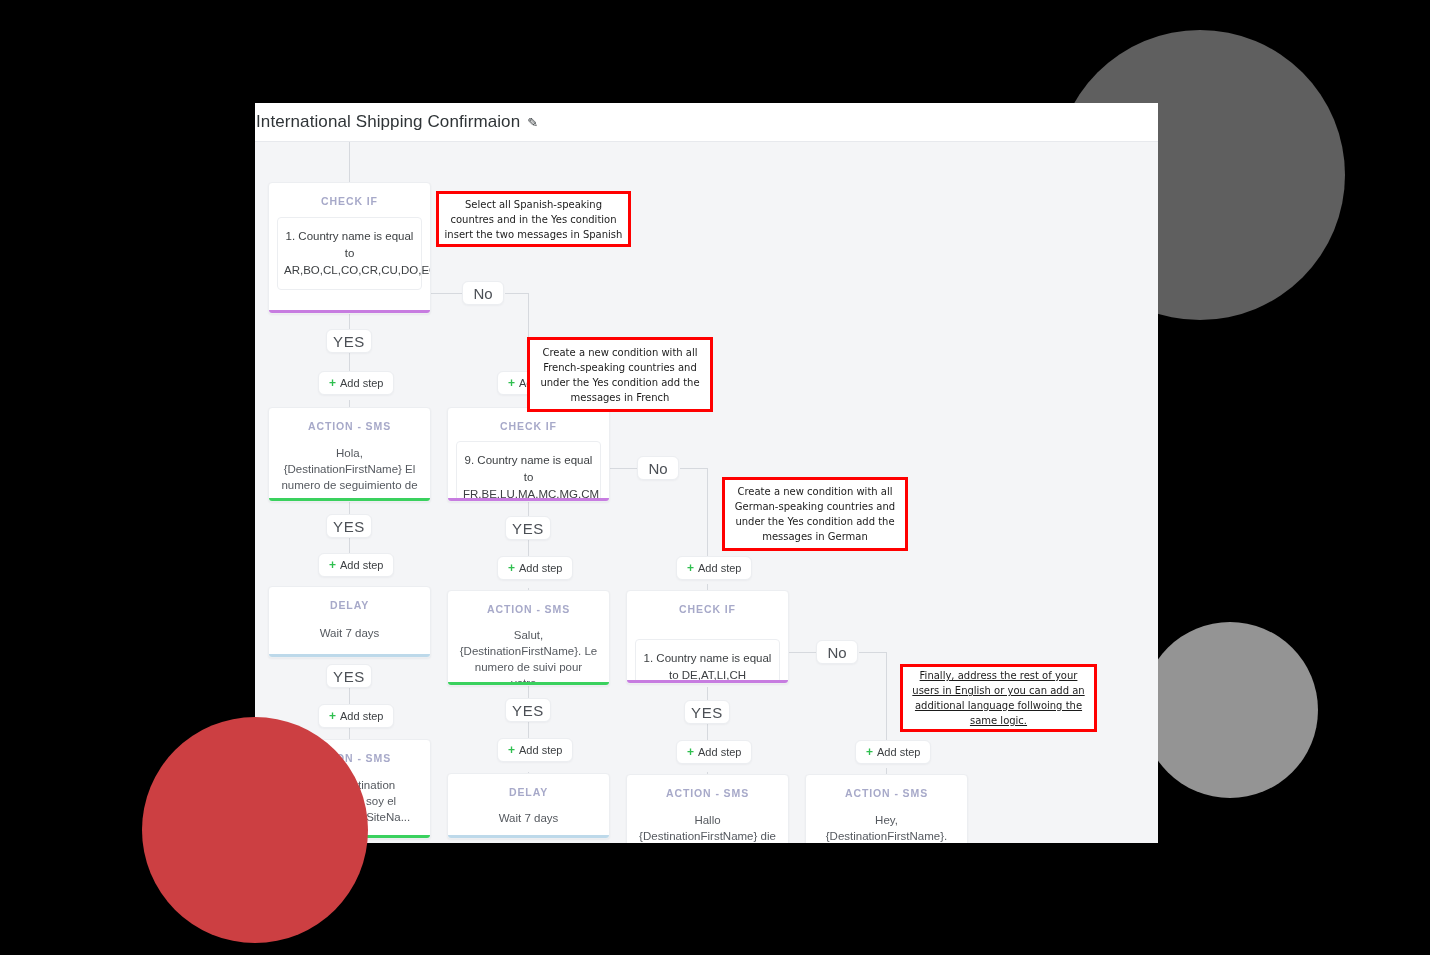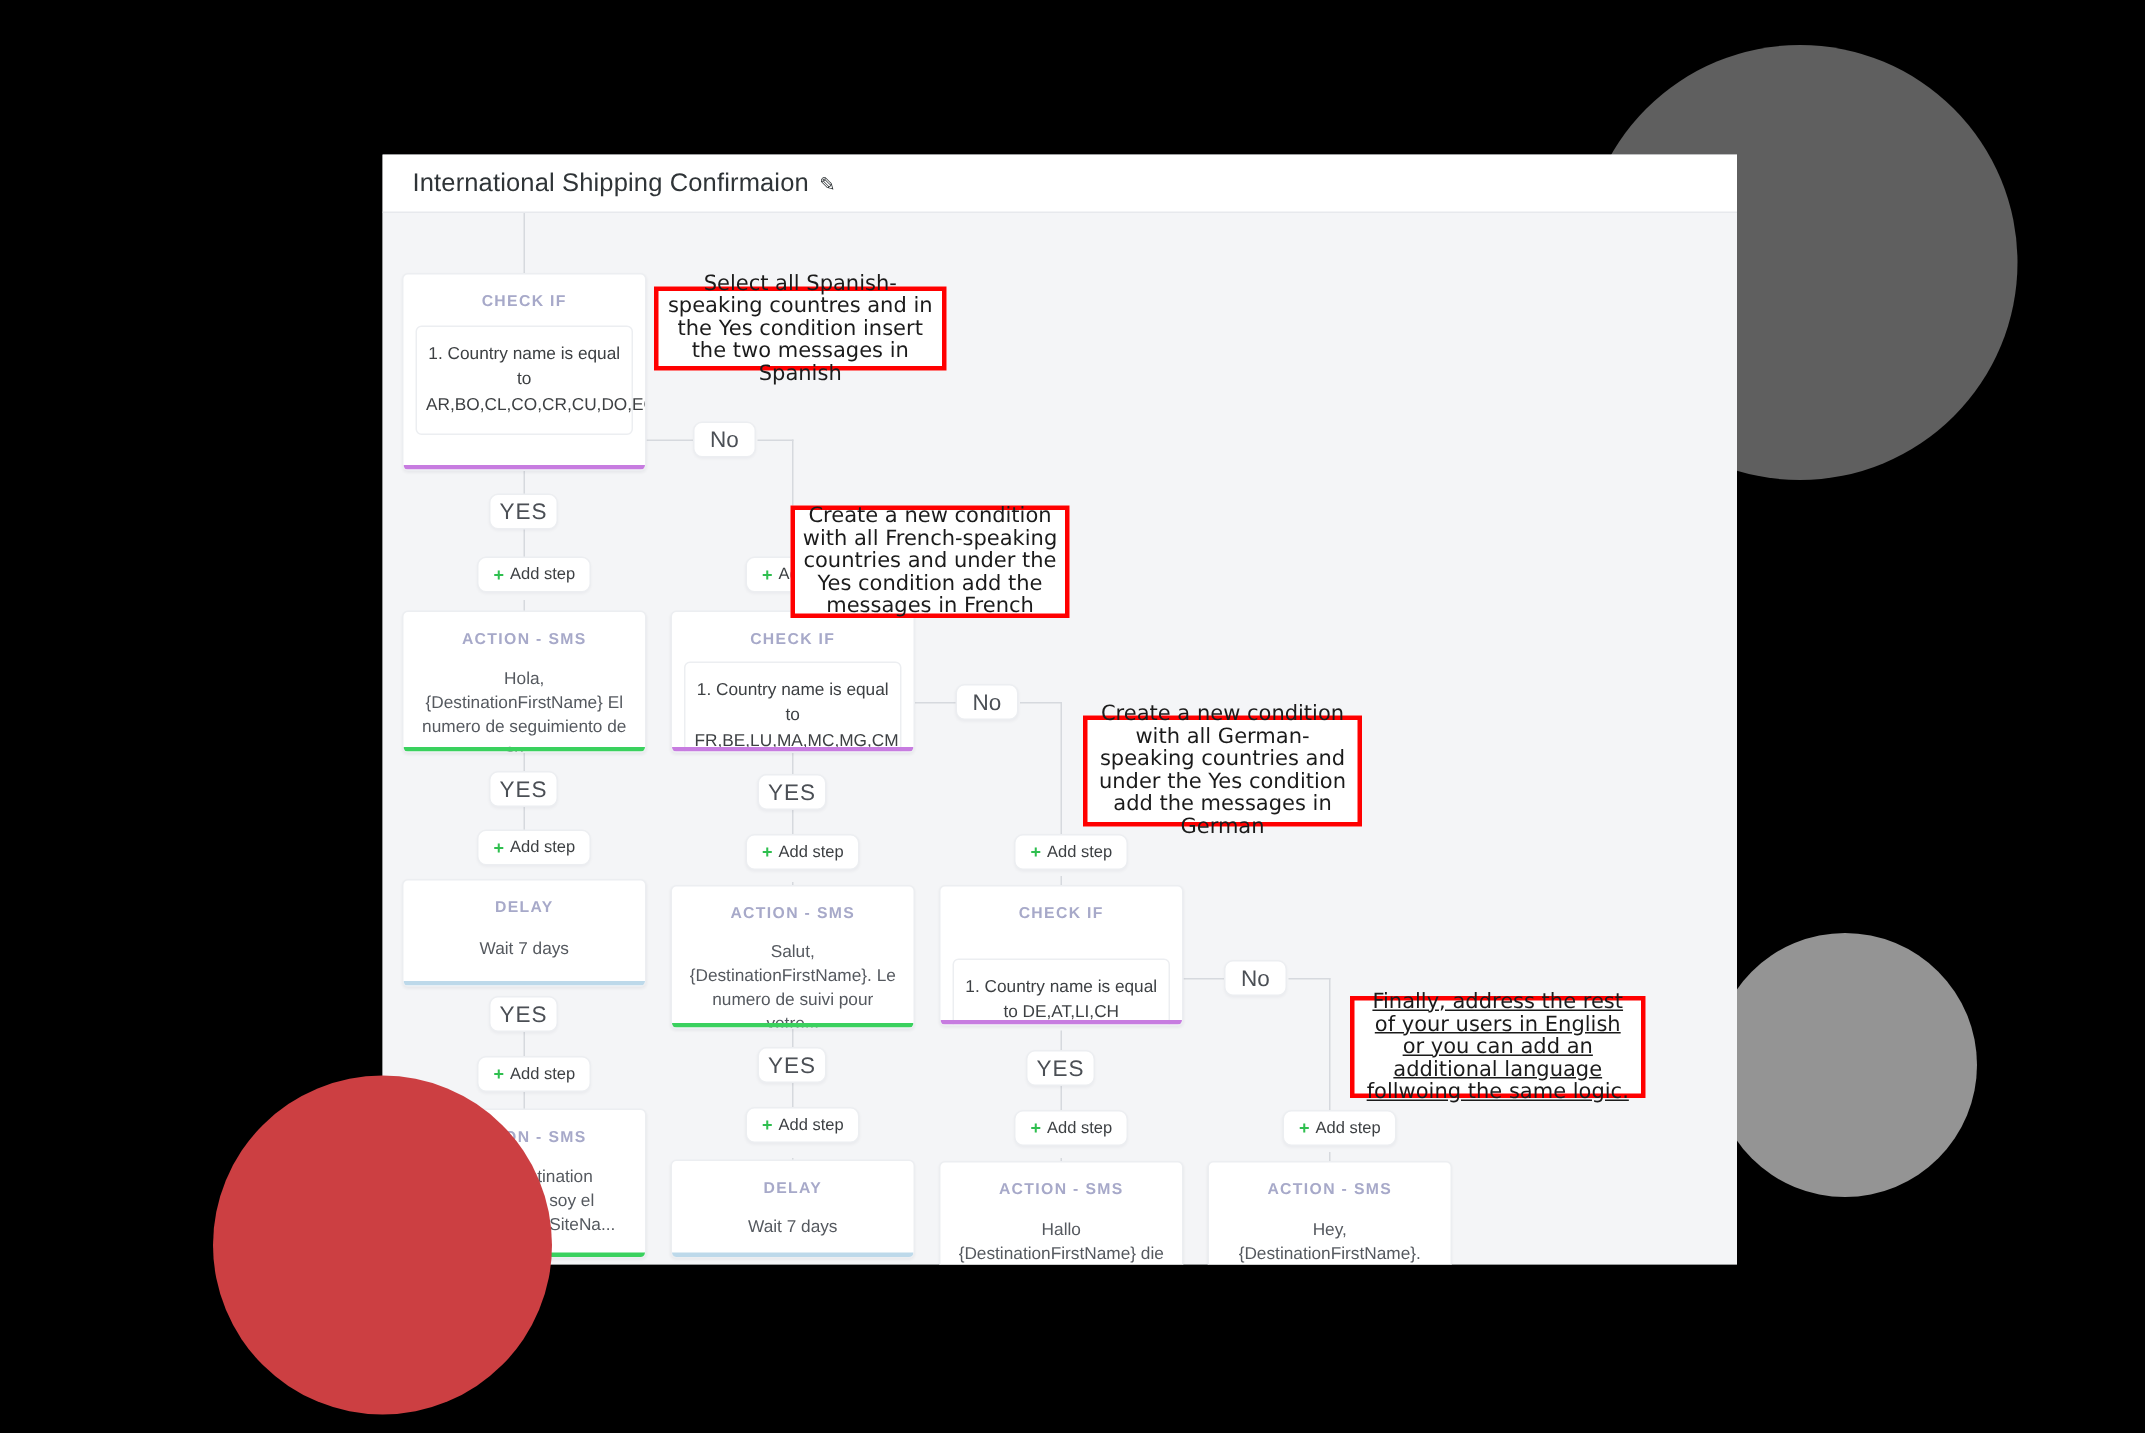--- a/index.html
+++ b/index.html
@@ -9,21 +9,21 @@
   
   .deco{position:absolute;border-radius:50%;}
   #circle-dark-gray{width:290px;height:290px;left:1055px;top:30px;background:#5f5f5f;}
   #circle-mid-gray{width:176px;height:176px;left:1142px;top:622px;background:#949494;}
   #circle-red{width:226px;height:226px;left:142px;top:717px;background:#cc3f42;}
 
   
   #app-window{position:absolute;left:255px;top:103px;width:903px;height:740px;
               overflow:hidden;background:#f4f5f7;}
   #app-header{height:39px;background:#ffffff;border-bottom:1px solid #e7e9ed;
-              display:flex;align-items:center;padding-left:20px;box-sizing:border-box;}
+              display:flex;align-items:center;padding-left:1px;box-sizing:border-box;}
   #flow-title{font-size:17px;color:#2f3437;letter-spacing:.1px;}
   #edit-pencil{margin-left:7px;font-size:13px;color:#2f3437;line-height:1;cursor:pointer;}
 
   #canvas{position:relative;width:903px;height:701px;background:#f4f5f7;}
 
   
   .vline{position:absolute;width:1px;background:#d6d9de;}
   .hline{position:absolute;height:1px;background:#d6d9de;}
 
   
@@ -46,21 +46,21 @@
         font-size:15px;color:#4b4f55;box-sizing:border-box;
         box-shadow:0 1px 2px rgba(16,24,40,.04);}
   .pill-yes{width:46px;height:24px;letter-spacing:.6px;}
   .pill-no{width:42px;height:24px;}
   .pill-add{height:24px;padding:0 10px;font-size:11px;color:#3d4043;white-space:nowrap;}
   .plus{color:#2fbf4f;font-weight:bold;margin-right:4px;font-size:12px;}
 
   
   .note{position:absolute;background:#ffffff;border:3px solid #ff0000;
         box-sizing:border-box;display:flex;align-items:center;justify-content:center;
-        text-align:center;font-size:14px;color:#1b1b1b;line-height:15px;
+        text-align:center;font-size:10px;color:#1b1b1b;line-height:15px;
         font-family:"DejaVu Sans",sans-serif;padding:3px 5px;}
 </style>
 </head>
 <body>
 
 <div class="deco" id="circle-dark-gray"></div>
 <div class="deco" id="circle-mid-gray"></div>
 
 <div id="app-window">
 
@@ -146,21 +146,21 @@
       <div class="card-body" style="margin-top:13px;">Hola, {Destination FirstName}, soy el propietario de {SiteNa...</div>
       <div class="card-accent accent-green"></div>
     </div>
 
     <div class="pill pill-add" style="left:242px;top:229px;">
       <span class="plus">+</span>
       <span>Add step</span>
     </div>
     <div class="card" style="left:192px;top:265px;width:163px;height:95px;">
       <div class="card-title">CHECK IF</div>
-      <div class="cond-box" style="margin-top:9px;">1. Country name is equal to FR,BE,LU,MA,MC,MG,CM</div>
+      <div class="cond-box" style="margin-top:9px;">9. Country name is equal to FR,BE,LU,MA,MC,MG,CM</div>
       <div class="card-accent accent-purple"></div>
     </div>
     <div class="pill pill-yes" style="left:250px;top:374px;">YES</div>
     <div class="pill pill-no" style="left:382px;top:314px;">No</div>
     <div class="pill pill-add" style="left:242px;top:414px;">
       <span class="plus">+</span>
       <span>Add step</span>
     </div>
 
     <div class="card" style="left:192px;top:448px;width:163px;height:96px;">

